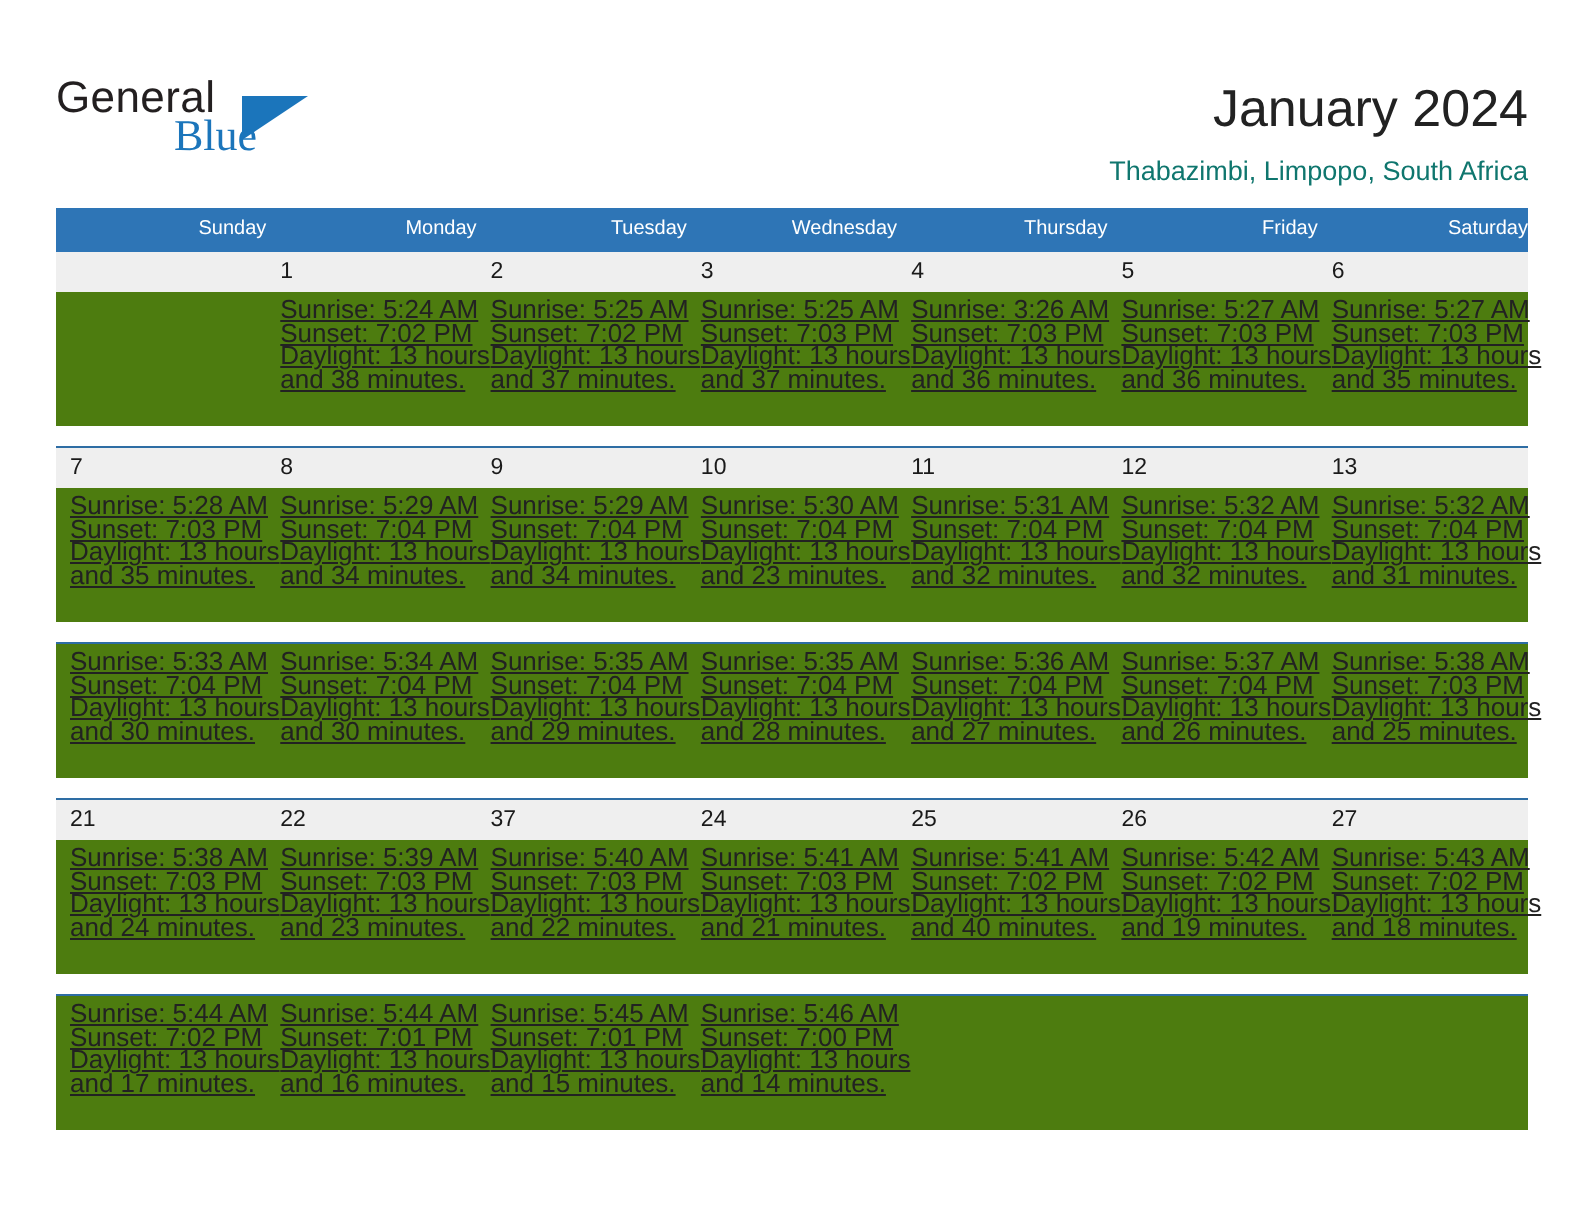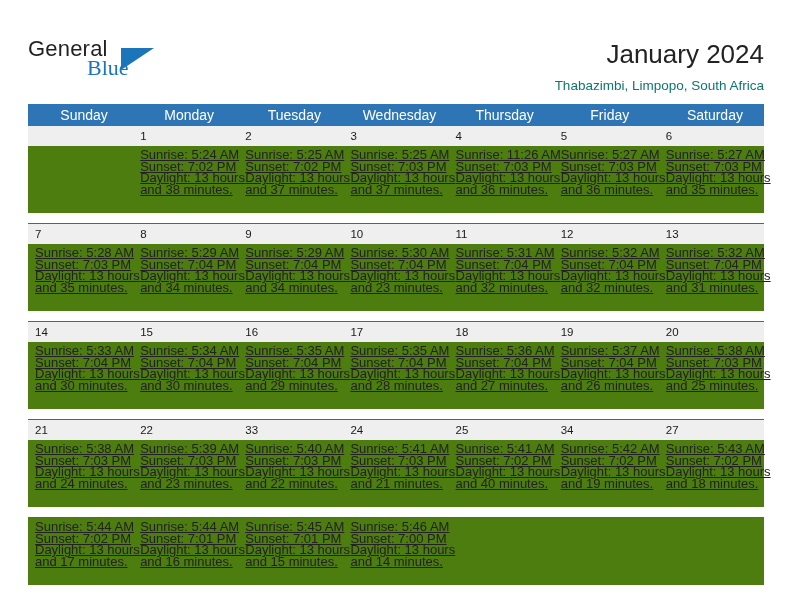--- a/index.html
+++ b/index.html
@@ -94,23 +94,23 @@
   table.cal {
     width: 736px;
     border-collapse: collapse;
     table-layout: fixed;
   }
   table.cal col { width: 105.14px; }
 
   thead th {
     background: #2e75b6;
     color: #ffffff;
-    font-size: 14px;
+    font-size: 10px;
     font-weight: normal;
-    text-align: center;
+    text-align: right;
     padding: 5px 0 5px 7px;
     height: 11px;
     line-height: 12px;
   }
 
   td.daynum {
     background: #efefef;
     font-size: 11.5px;
     color: #1a1a1a;
     padding: 4px 0 3px 7px;
@@ -219,21 +219,21 @@
             <div>Daylight: 13 hours</div>
             <div>and 37 minutes.</div>
           </td>
           <td class="info">
             <div>Sunrise: 5:25 AM</div>
             <div>Sunset: 7:03 PM</div>
             <div>Daylight: 13 hours</div>
             <div>and 37 minutes.</div>
           </td>
           <td class="info">
-            <div>Sunrise: 11:26 AM</div>
+            <div>Sunrise: 3:26 AM</div>
             <div>Sunset: 7:03 PM</div>
             <div>Daylight: 13 hours</div>
             <div>and 36 minutes.</div>
           </td>
           <td class="info">
             <div>Sunrise: 5:27 AM</div>
             <div>Sunset: 7:03 PM</div>
             <div>Daylight: 13 hours</div>
             <div>and 36 minutes.</div>
           </td>
@@ -305,29 +305,20 @@
           </td>
         </tr>
         <tr class="gapspace">
             <td colspan="7"></td>
           </tr>
         <tr class="weekrule">
             <td colspan="7"></td>
           </tr>
 
         <tr>
-          <td class="daynum">14</td>
-          <td class="daynum">15</td>
-          <td class="daynum">16</td>
-          <td class="daynum">17</td>
-          <td class="daynum">18</td>
-          <td class="daynum">19</td>
-          <td class="daynum">20</td>
-        </tr>
-        <tr>
           <td class="info">
             <div>Sunrise: 5:33 AM</div>
             <div>Sunset: 7:04 PM</div>
             <div>Daylight: 13 hours</div>
             <div>and 30 minutes.</div>
           </td>
           <td class="info">
             <div>Sunrise: 5:34 AM</div>
             <div>Sunset: 7:04 PM</div>
             <div>Daylight: 13 hours</div>
@@ -367,24 +358,24 @@
         <tr class="gapspace">
             <td colspan="7"></td>
           </tr>
         <tr class="weekrule">
             <td colspan="7"></td>
           </tr>
 
         <tr>
           <td class="daynum">21</td>
           <td class="daynum">22</td>
-          <td class="daynum">33</td>
+          <td class="daynum">37</td>
           <td class="daynum">24</td>
           <td class="daynum">25</td>
-          <td class="daynum">34</td>
+          <td class="daynum">26</td>
           <td class="daynum">27</td>
         </tr>
         <tr>
           <td class="info">
             <div>Sunrise: 5:38 AM</div>
             <div>Sunset: 7:03 PM</div>
             <div>Daylight: 13 hours</div>
             <div>and 24 minutes.</div>
           </td>
           <td class="info">

